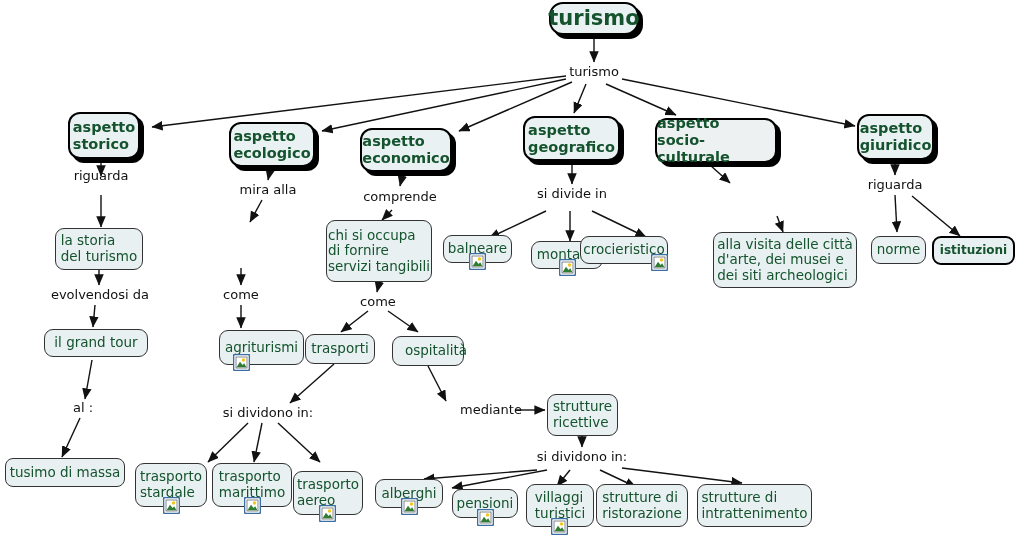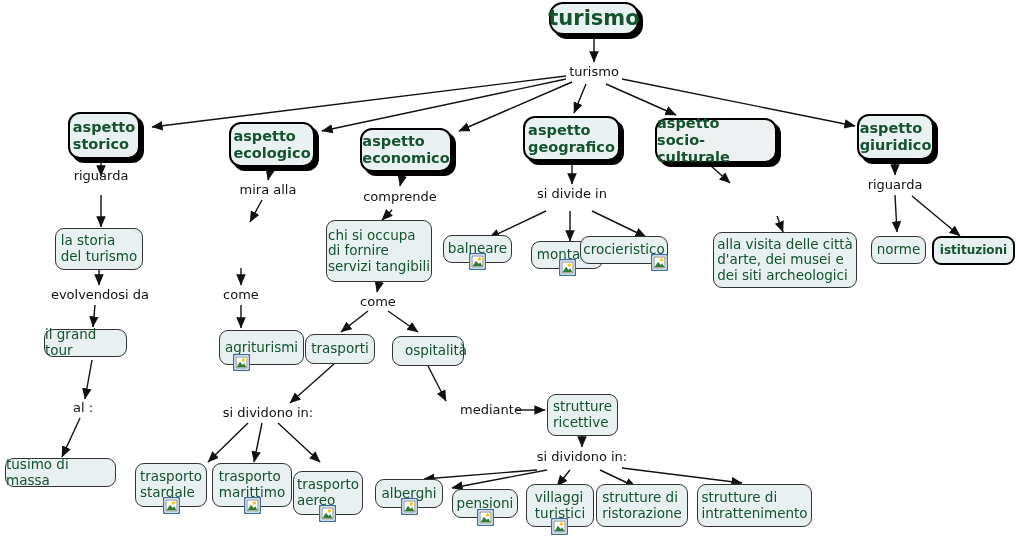--- a/index.html
+++ b/index.html
@@ -171,23 +171,23 @@
 
   <div class="node main aspect plain" style="left:655px;top:118px;width:122px;height:45px;">aspetto
 socio-culturale</div>
 
   <div class="node main aspect" style="left:857px;top:114px;width:77px;height:46px;">aspetto
 giuridico</div>
 
   <div class="node sub" style="left:55px;top:228px;width:88px;height:42px;">la storia
 del turismo</div>
 
-  <div class="node sub" style="left:44px;top:329px;width:83px;height:28px;">il grand tour</div>
-
-  <div class="node sub" style="left:5px;top:458px;width:111px;height:29px;">tusimo di massa</div>
+  <div class="node sub" style="left:44px;top:329px;width:104px;height:28px;">il grand tour</div>
+
+  <div class="node sub" style="left:5px;top:458px;width:120px;height:29px;border-radius:8px;">tusimo di massa</div>
 
 
   <div class="node sub" style="left:199px;top:330px;width:85px;height:35px;margin-left:20px;">agriturismi</div>
   <span class="picicon" style="left:233px;top:354px;">
     <svg viewBox="0 0 17 17" width="17" height="17">
       <rect x="0.5" y="0.5" width="16" height="16" rx="1.5" fill="#ffffff" stroke="#3b6ea5" stroke-width="1.6"></rect>
       <rect x="3" y="3" width="11" height="11" fill="#ffffff" stroke="#6a6a6a" stroke-width="0.8"></rect>
       <circle cx="10.5" cy="6" r="1.7" fill="#f5c518"></circle>
       <path d="M3.6 13.2 L7 7.8 L9.6 11 L11.2 9.3 L13.4 13.2 Z" fill="#2f7d32"></path>
     </svg>

